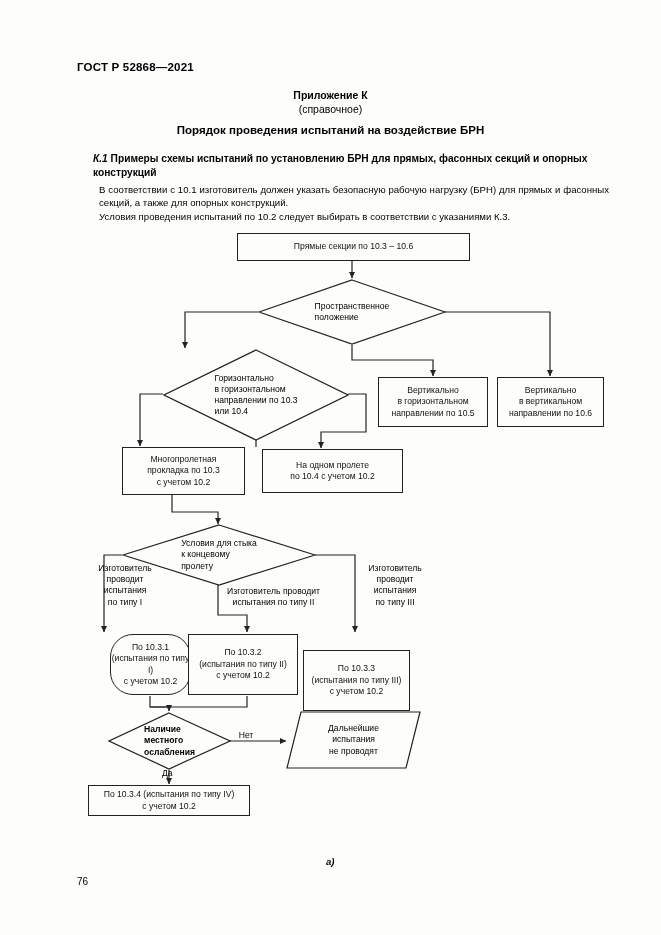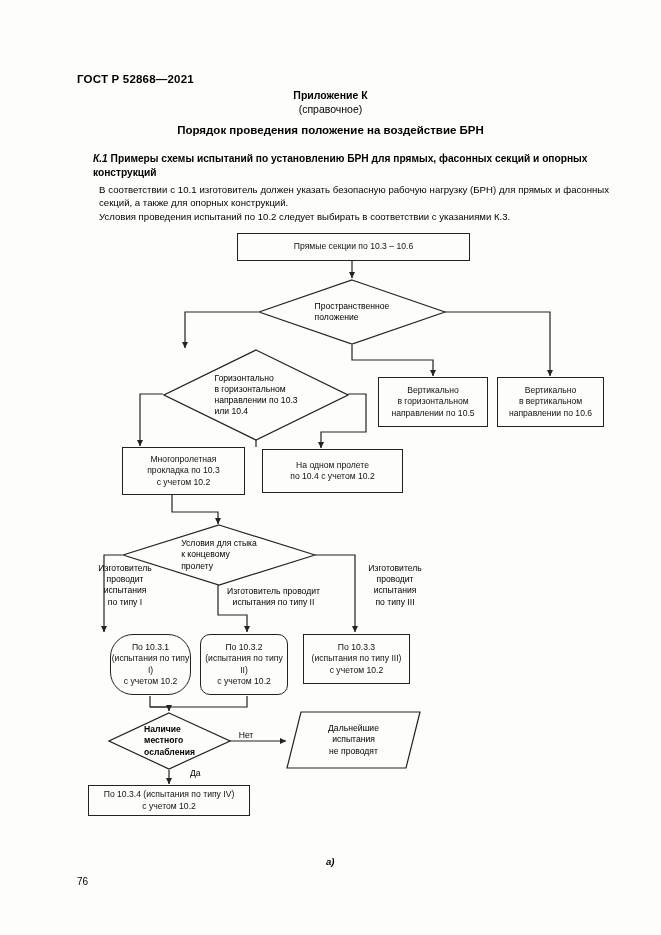--- a/index.html
+++ b/index.html
@@ -9,21 +9,21 @@
     font-family:"Liberation Sans", sans-serif;
     color:#000;
     position:relative;
     overflow:hidden;
   }
   .page { position:absolute; inset:0; }
 
   
   .std-code {
     position:absolute; left:77px; top:61px;
-    font-size:11.5px; font-weight:bold; letter-spacing:.2px;margin-top:12px;
+    font-size:11.5px; font-weight:bold; letter-spacing:.2px;
   }
   .annex-line {
     position:absolute; width:100%; text-align:center;
     font-size:10.5px; font-weight:bold;
   }
   .annex-1 { top:89px; }
   .annex-2 { top:103px; font-weight:normal; }
   .annex-title {
     position:absolute; width:100%; text-align:center;
     top:124px; font-size:11.5px; font-weight:bold;
@@ -84,21 +84,21 @@
 <body>
 
 <div class="page">
 
   <div class="std-code">ГОСТ Р 52868—2021</div>
 
   <div class="annex-line annex-2">(справочное)</div>
   <div class="annex-line annex-1">
     <span>Приложение К</span>
   </div>
-  <div class="annex-title">Порядок проведения положение на воздействие БРН</div>
+  <div class="annex-title">Порядок проведения испытаний на воздействие БРН</div>
 
   <div class="sec-head">
     <span class="ital">К.1</span>
     <span>Примеры схемы испытаний по установлению БРН для прямых, фасонных секций и опорных конструкций</span>
   </div>
 
   <div class="para p1 ind">В соответствии с 10.1 изготовитель должен указать безопасную рабочую нагрузку (БРН) для прямых и фасонных секций, а также для опорных конструкций.</div>
   <div class="para p2 ind">Условия проведения испытаний по 10.2 следует выбирать в соответствии с указаниями К.3.</div>
 
   <div class="fc">
@@ -182,36 +182,36 @@
       <div class="diamond-text">Условия для стыка<br>к концевому<br>пролету</div>
     </div>
 
     <div class="lbl" style="left:86px; top:563px; width:78px;">Изготовитель<br>проводит<br>испытания<br>по типу I</div>
     <div class="lbl" style="left:206px; top:586px; width:135px;">Изготовитель проводит<br>испытания по типу II</div>
     <div class="lbl" style="left:355px; top:563px; width:80px;">Изготовитель<br>проводит<br>испытания<br>по типу III</div>
 
     <div class="node box" style="left:110px; top:634px; width:81px; height:61px;border-radius:23px;">
       <span>По 10.3.1<br>(испытания по типу I)<br>с учетом 10.2</span>
     </div>
-    <div class="node box" style="left:200px; top:634px; width:88px; height:61px;border-radius:10px;">
+    <div class="node box" style="left:188px; top:634px; width:110px; height:61px;">
       <span>По 10.3.2<br>(испытания по типу II)<br>с учетом 10.2</span>
     </div>
-    <div class="node box" style="left:303px; top:634px; width:107px; height:50px;">
+    <div class="node box" style="left:303px; top:650px; width:107px; height:61px;">
       <span>По 10.3.3<br>(испытания по типу III)<br>с учетом 10.2</span>
     </div>
 
     <div class="diamond-wrap" style="left:108px; top:712px; width:123px; height:58px;font-weight:bold;">
       <svg width="123" height="58">
           <polygon points="61,1 122,29 61,57 1,29" fill="#fdfdfb" stroke="#222" stroke-width="1.2"></polygon>
         </svg>
       <div class="diamond-text">Наличие<br>местного<br>ослабления</div>
     </div>
 
     <div class="lbl" style="left:233px; top:730px; width:26px;">Нет</div>
-    <div class="lbl" style="left:190px; top:768px; width:20px; text-align:left;">Да</div>
+    <div class="lbl" style="left:162px; top:768px; width:20px; text-align:left;">Да</div>
 
     <div class="para-wrap" style="left:286px; top:711px; width:135px; height:58px;">
       <svg width="135" height="58">
           <polygon points="15,1 134,1 120,57 1,57" fill="#fdfdfb" stroke="#222" stroke-width="1.2"></polygon>
         </svg>
       <div class="para-text">Дальнейшие<br>испытания<br>не проводят</div>
     </div>
 
     <div class="node box" style="left:88px; top:785px; width:162px; height:31px;">
       <span>По 10.3.4 (испытания по типу IV)<br>с учетом 10.2</span>

